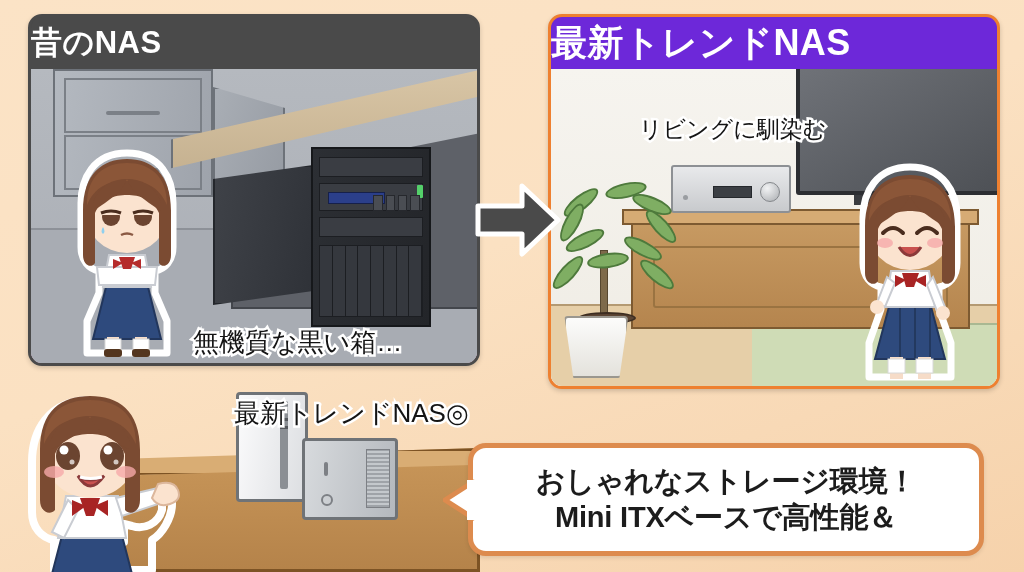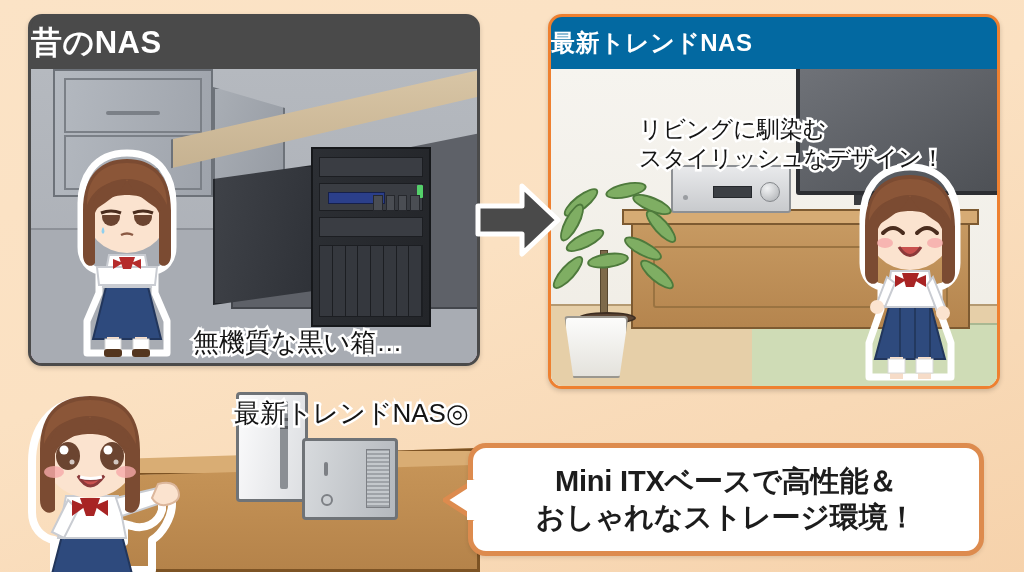--- a/index.html
+++ b/index.html
@@ -84,21 +84,21 @@
   .rack .btns { position:absolute; left:52%; top:46px; width:40%; height:16px; display:flex; gap:3px; }
   .rack .btns i { flex:1; background:#4a4d53; border:1px solid #26282d; }
 
   
   #panel-new {
     left:548px; top:14px; width:452px; height:375px;
     background:#ee8030;
     border:3px solid #ee8030;
     box-shadow:0 2px 5px rgba(0,0,0,.18);
   }
-  #panel-new .panel-header { height:52px; background:#0369a1; font-size:24px; }
+  #panel-new .panel-header { height:52px; background:#6d28d9; font-size:36px; }
   #panel-new .panel-body { top:52px; background:#f5f3ee; }
 
   .living-wall { position:absolute; inset:0; background:linear-gradient(180deg,#f6f4ef,#efece4); }
   .living-floor { position:absolute; left:0; right:0; bottom:0; height:26%; background:#e6cfa8; border-top:2px solid #b49a72; }
   .rug { position:absolute; left:45%; right:0; bottom:0; height:20%; background:#cfdcb6; border-top:2px solid #a9b892; }
   .tv {
     position:absolute; left:55%; top:-4px; width:48%; height:130px;
     background:linear-gradient(150deg,#6f7278,#4d5055);
     border:4px solid #2c2e32; border-radius:3px;
   }
@@ -366,21 +366,20 @@
         <ellipse cx="42" cy="86" rx="8" ry="5" fill="#f6a9a9" opacity=".8"></ellipse>
         <ellipse cx="92" cy="86" rx="8" ry="5" fill="#f6a9a9" opacity=".8"></ellipse>
 
         <path d="M56 90 Q67 106 78 90 Q67 96 56 90Z" fill="#fff"></path>
         <path d="M56 90 Q67 107 78 90" stroke="#8b3a3a" stroke-width="3" fill="#c9514f"></path>
       </svg>
     </div>
 
     <div class="caption" id="caption-new" style="left:88px;top:46px;">
       <div>リビングに馴染む</div>
-      <div>スタイリッシュなデザイン！</div>
     </div>
   </div>
   <div class="panel-header">
     <span>最新トレンドNAS</span>
   </div>
 </div>
 
 <div id="flow-arrow">
   <svg width="92" height="84" viewBox="0 0 92 84">
     <path d="M6 28 L50 28 L50 8 L86 42 L50 76 L50 56 L6 56 Z" fill="#4a4a4a" stroke="#ffffff" stroke-width="5" stroke-linejoin="round"></path>
@@ -443,15 +442,15 @@
   </svg>
 </div>
 
 <div class="caption" id="caption-main-pc">最新トレンドNAS◎</div>
 
 <div id="speech-bubble">
   <svg class="bubble-tail" viewBox="0 0 32 44">
     <path d="M30 4 L2 22 L30 40 Z" fill="#ffffff" stroke="#dd8b4e" stroke-width="5" stroke-linejoin="round"></path>
     <rect x="24" y="2" width="10" height="40" fill="#ffffff"></rect>
   </svg>
+  <div class="line">おしゃれなストレージ環境！</div>
   <div class="line">Mini ITXベースで高性能＆</div>
-  <div class="line">おしゃれなストレージ環境！</div>
 </div>
 
 </body></html>

